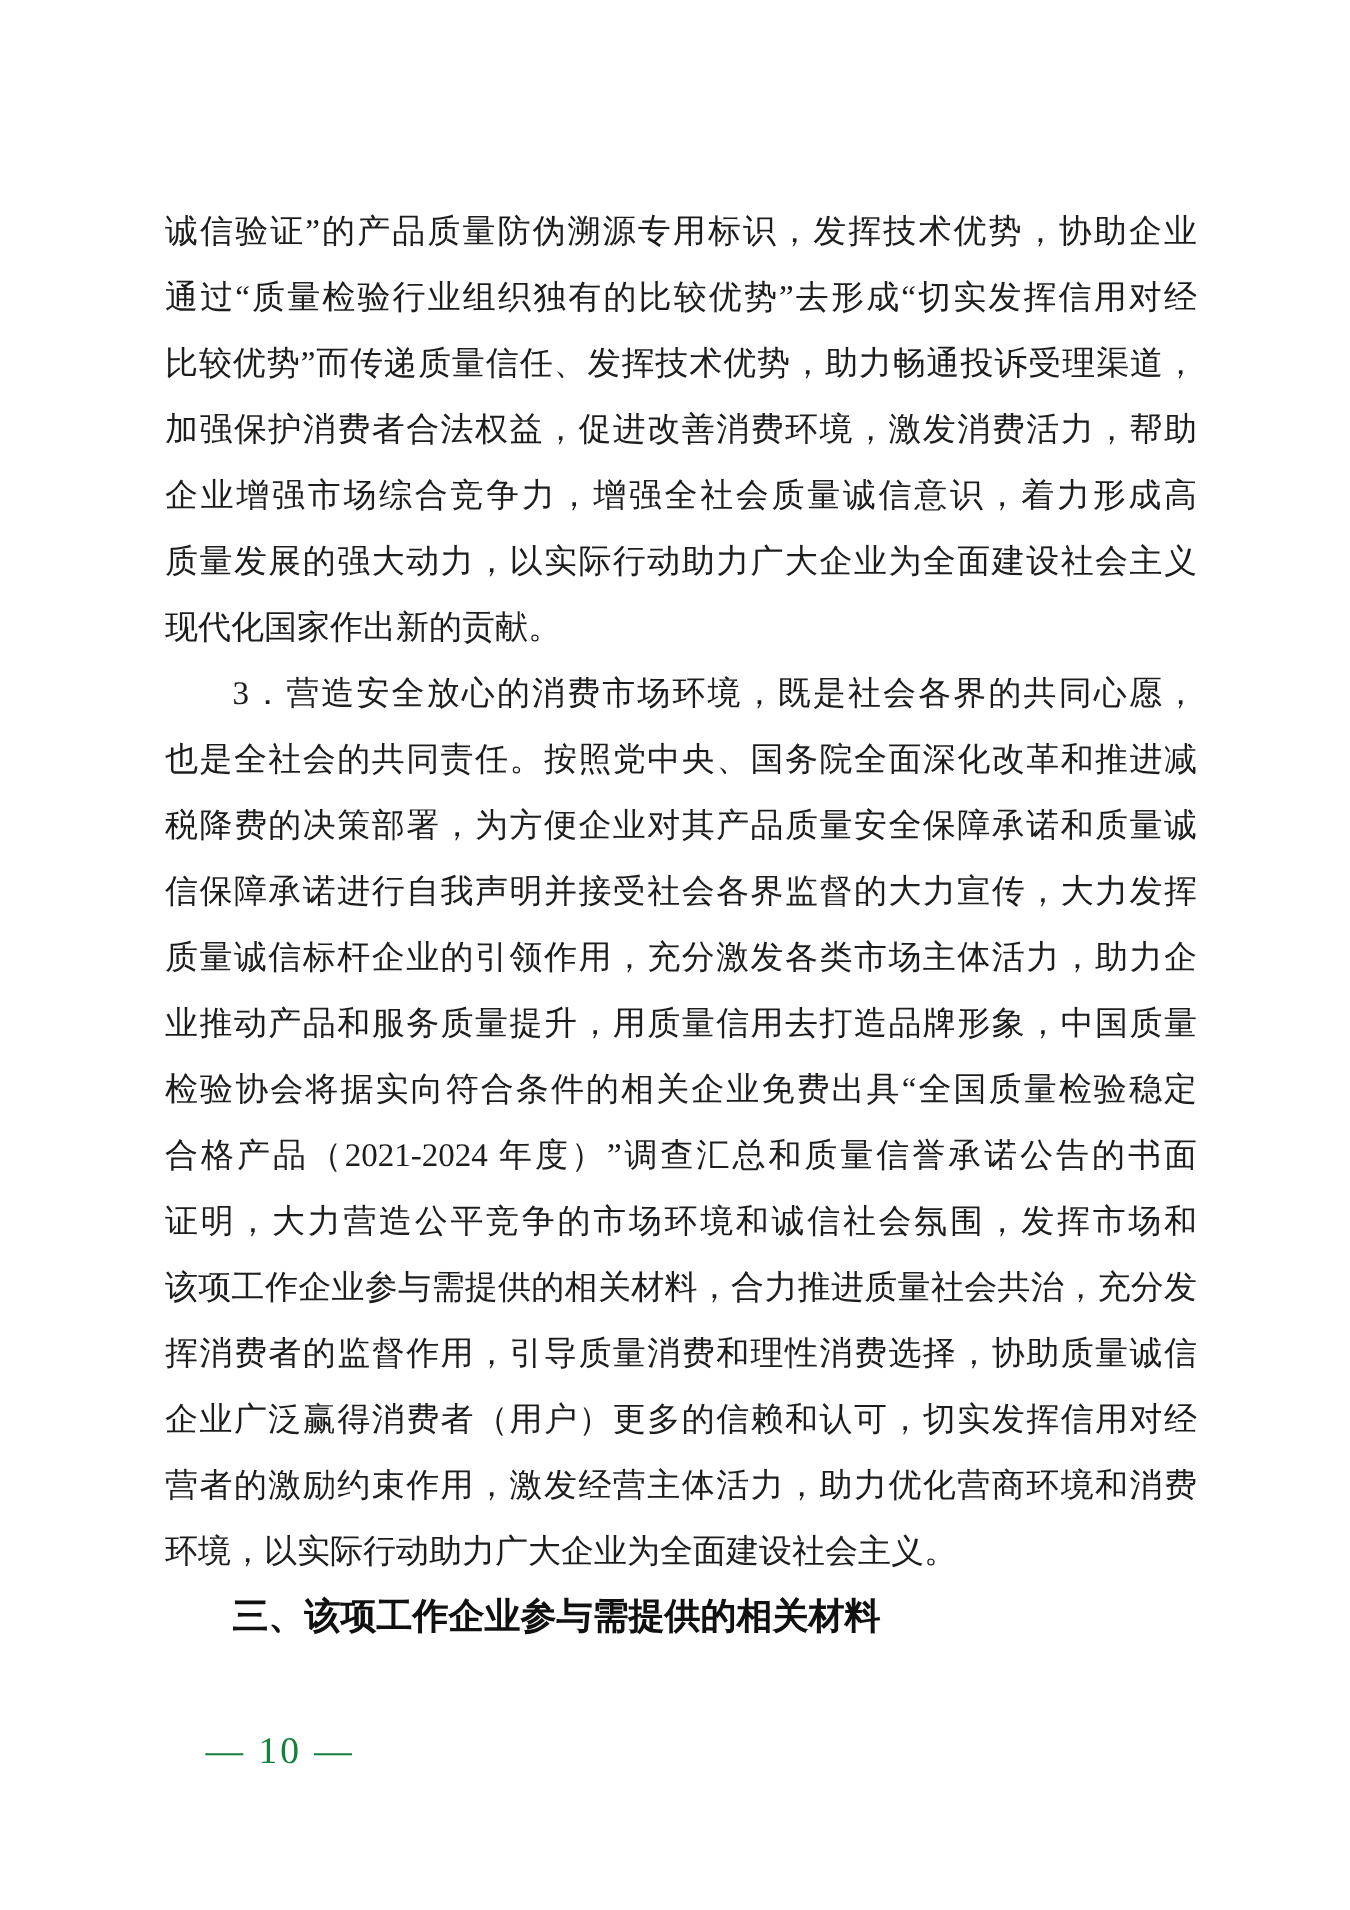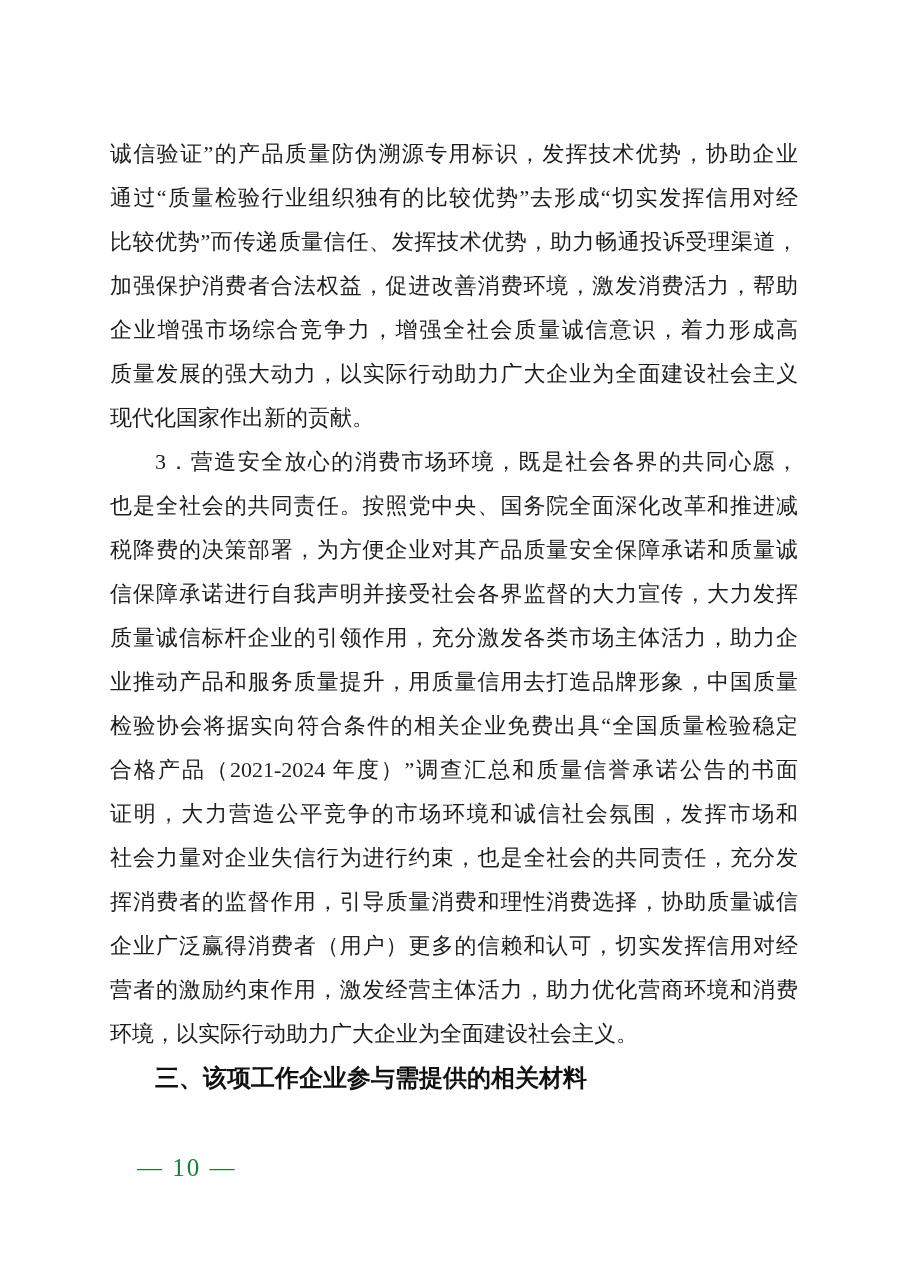--- a/index.html
+++ b/index.html
@@ -74,21 +74,21 @@
       <div class="line end">现代化国家作出新的贡献。</div>
       <div class="line indent-j">3．营造安全放心的消费市场环境，既是社会各界的共同心愿，</div>
       <div class="line j">也是全社会的共同责任。按照党中央、国务院全面深化改革和推进减</div>
       <div class="line j">税降费的决策部署，为方便企业对其产品质量安全保障承诺和质量诚</div>
       <div class="line j">信保障承诺进行自我声明并接受社会各界监督的大力宣传，大力发挥</div>
       <div class="line j">质量诚信标杆企业的引领作用，充分激发各类市场主体活力，助力企</div>
       <div class="line j">业推动产品和服务质量提升，用质量信用去打造品牌形象，中国质量</div>
       <div class="line j">检验协会将据实向符合条件的相关企业免费出具“全国质量检验稳定</div>
       <div class="line j">合格产品（2021-2024 年度）”调查汇总和质量信誉承诺公告的书面</div>
       <div class="line j">证明，大力营造公平竞争的市场环境和诚信社会氛围，发挥市场和</div>
-      <div class="line j">社会力量对企业失信行为进行约束，也是全社会的共同责任，充分发</div>
+      <div class="line j">该项工作企业参与需提供的相关材料，合力推进质量社会共治，充分发</div>
       <div class="line j">挥消费者的监督作用，引导质量消费和理性消费选择，协助质量诚信</div>
       <div class="line j">企业广泛赢得消费者（用户）更多的信赖和认可，切实发挥信用对经</div>
       <div class="line j">营者的激励约束作用，激发经营主体活力，助力优化营商环境和消费</div>
       <div class="line end">环境，以实际行动助力广大企业为全面建设社会主义。</div>
       <div class="line heading">三、该项工作企业参与需提供的相关材料</div>
     </div>
   <div class="page-number">— 10 —</div>
 </div>
 
 </body></html>

